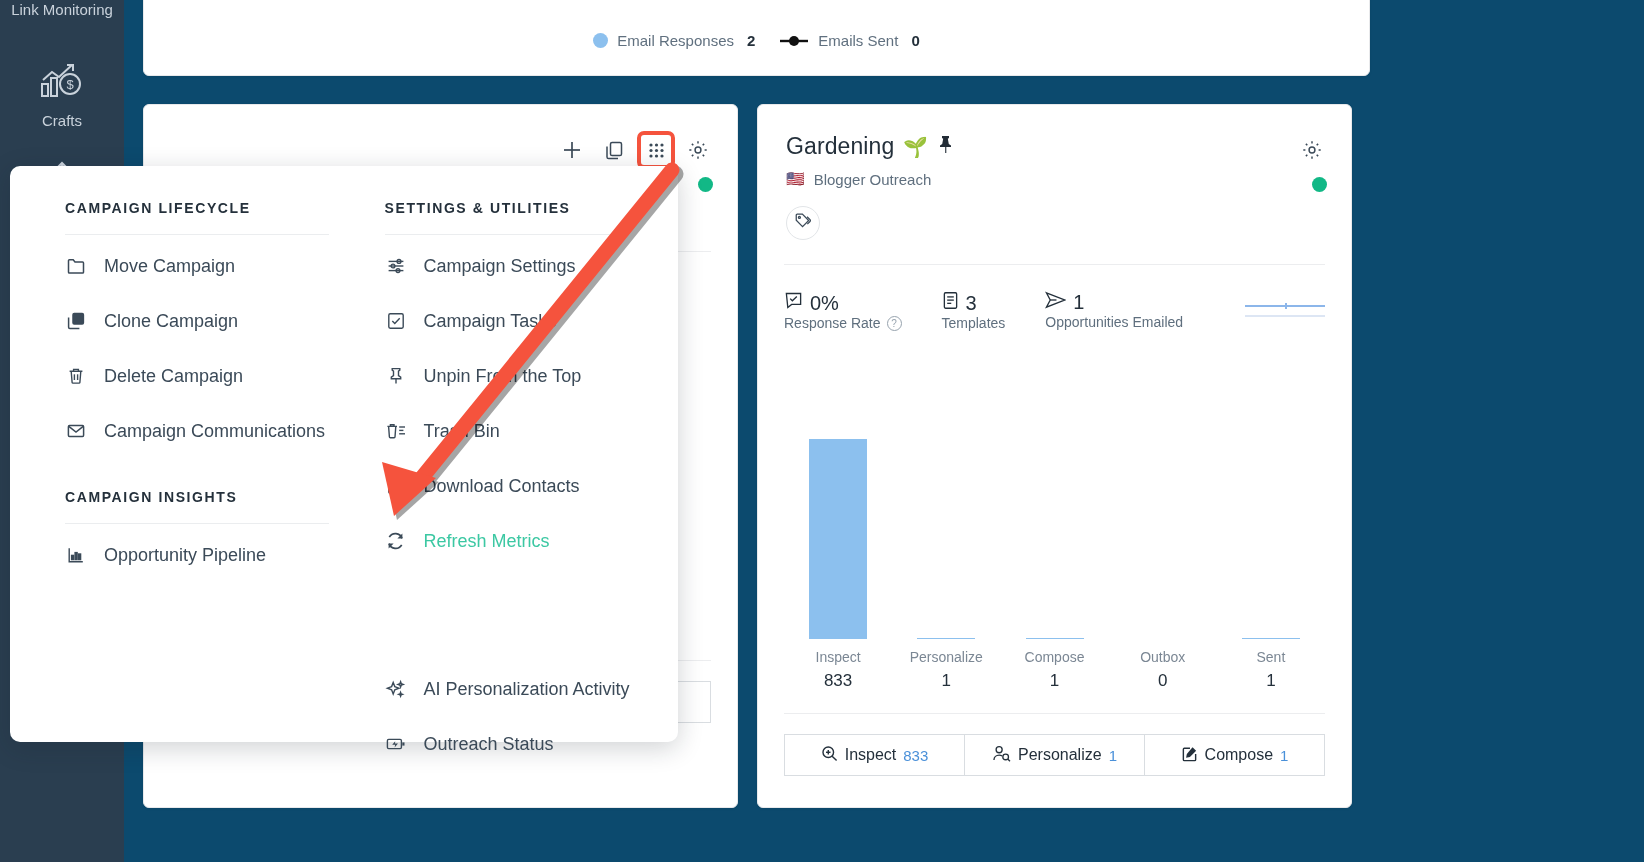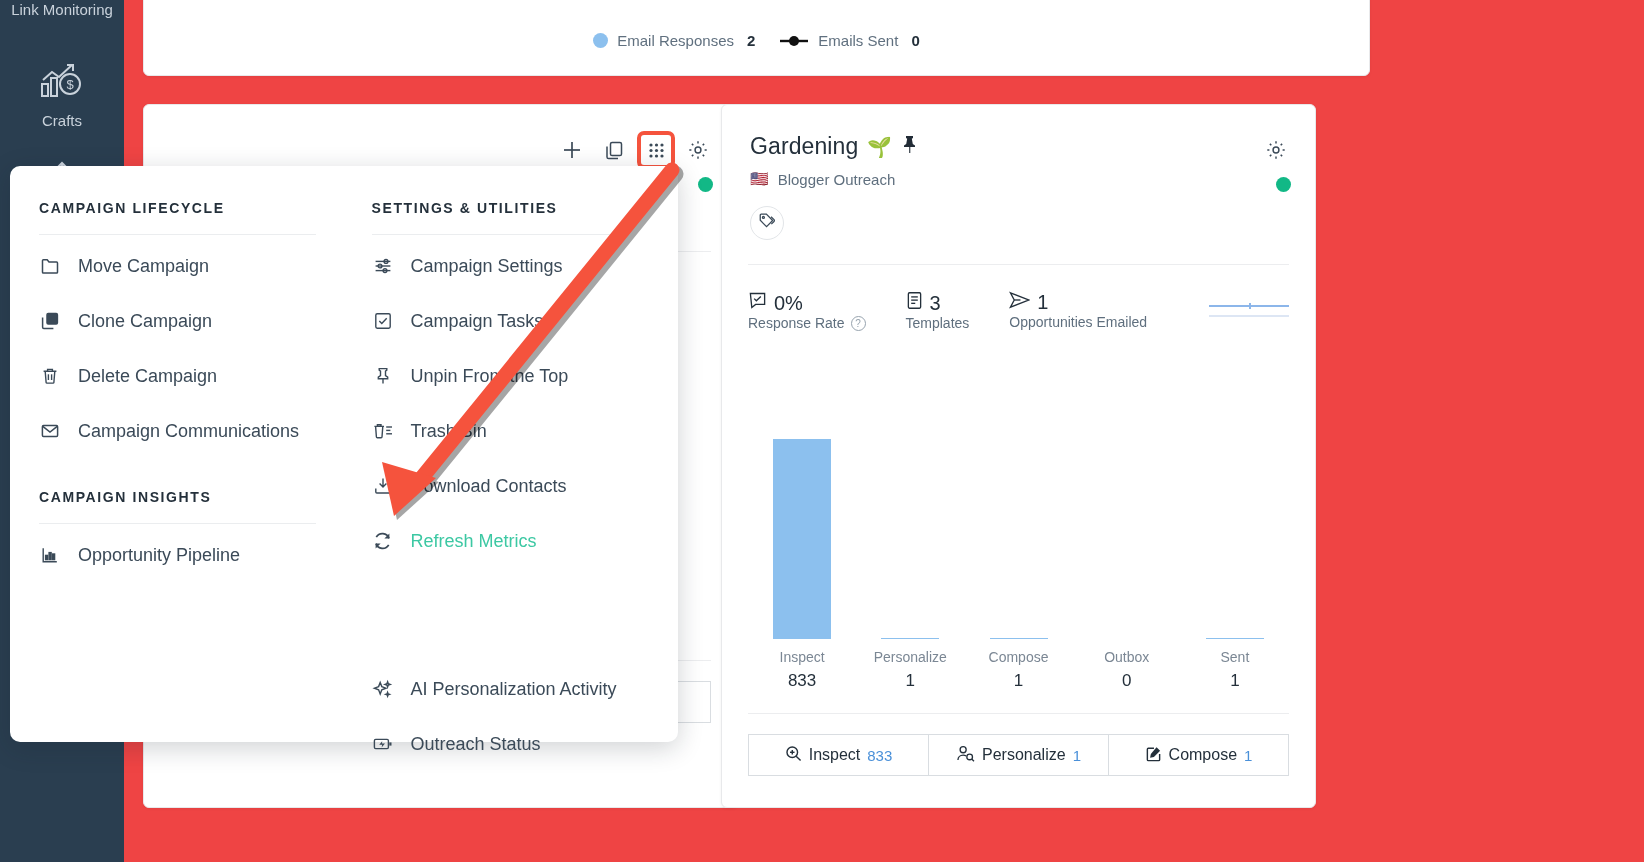--- a/index.html
+++ b/index.html
@@ -30,21 +30,21 @@
   .side-icon { display: block; margin: 0 auto 6px auto; }
   .side-partial-bottom {
     position: absolute; top: 158px; left: 0; width: 124px;
     text-align: center; color: #c9d2db;
   }
 
   
   .main {
     position: absolute; left: 124px; top: 0;
     width: 1520px; height: 862px;
-    background: #ef4444;
+    background: #0c4a6e;
   }
 
   
   .legend-card {
     position: absolute; left: 19px; top: -60px;
     width: 1227px; height: 136px;
     background: #fff;
     border: 1px solid #e8e9eb;
     border-radius: 6px;
     box-shadow: 0 1px 3px rgba(0,0,0,.06);
@@ -63,21 +63,21 @@
 
   
   .card {
     position: absolute;
     background: #fff;
     border: 1px solid #e8e9eb;
     border-radius: 6px;
     box-shadow: 0 1px 3px rgba(0,0,0,.06);
   }
   .card-art { left: 19px; top: 104px; width: 595px; height: 704px; }
-  .card-garden { left: 597px; top: 104px; width: 595px; height: 704px; }
+  .card-garden { left: 633px; top: 104px; width: 595px; height: 704px; }
 
   .card-head { position: relative; padding: 28px 28px 0 28px; }
   .card-title {
     font-size: 23px; color: #24303b; font-weight: 400;
     display: flex; align-items: center; gap: 9px;
     letter-spacing: .1px;
   }
   .emoji { font-size: 20px; line-height: 1; }
   .pin-glyph { font-size: 18px; color: #222c36; }
   .card-sub {
@@ -162,21 +162,21 @@
   .foot-count { color: #4a90d9; font-size: 15px; }
 
   
   .menu {
     position: absolute; left: 10px; top: 166px;
     width: 668px; height: 576px;
     background: #fff;
     border-radius: 10px;
     box-shadow: 0 6px 26px rgba(20,30,40,.20);
     z-index: 40;
-    padding: 34px 38px 0 29px;
+    padding: 34px 38px 0 55px;
     display: flex;
   }
   .menu-col { width: 50%; }
   .menu-col.right { padding-left: 32px; }
   .menu-section-title {
     font-size: 14px; letter-spacing: 1.6px; color: #24303b; font-weight: 700;
   }
   .menu-rule { height: 1px; background: #ebedef; margin: 18px 24px 0 0; }
   .menu-item {
     display: flex; align-items: center; gap: 17px;

